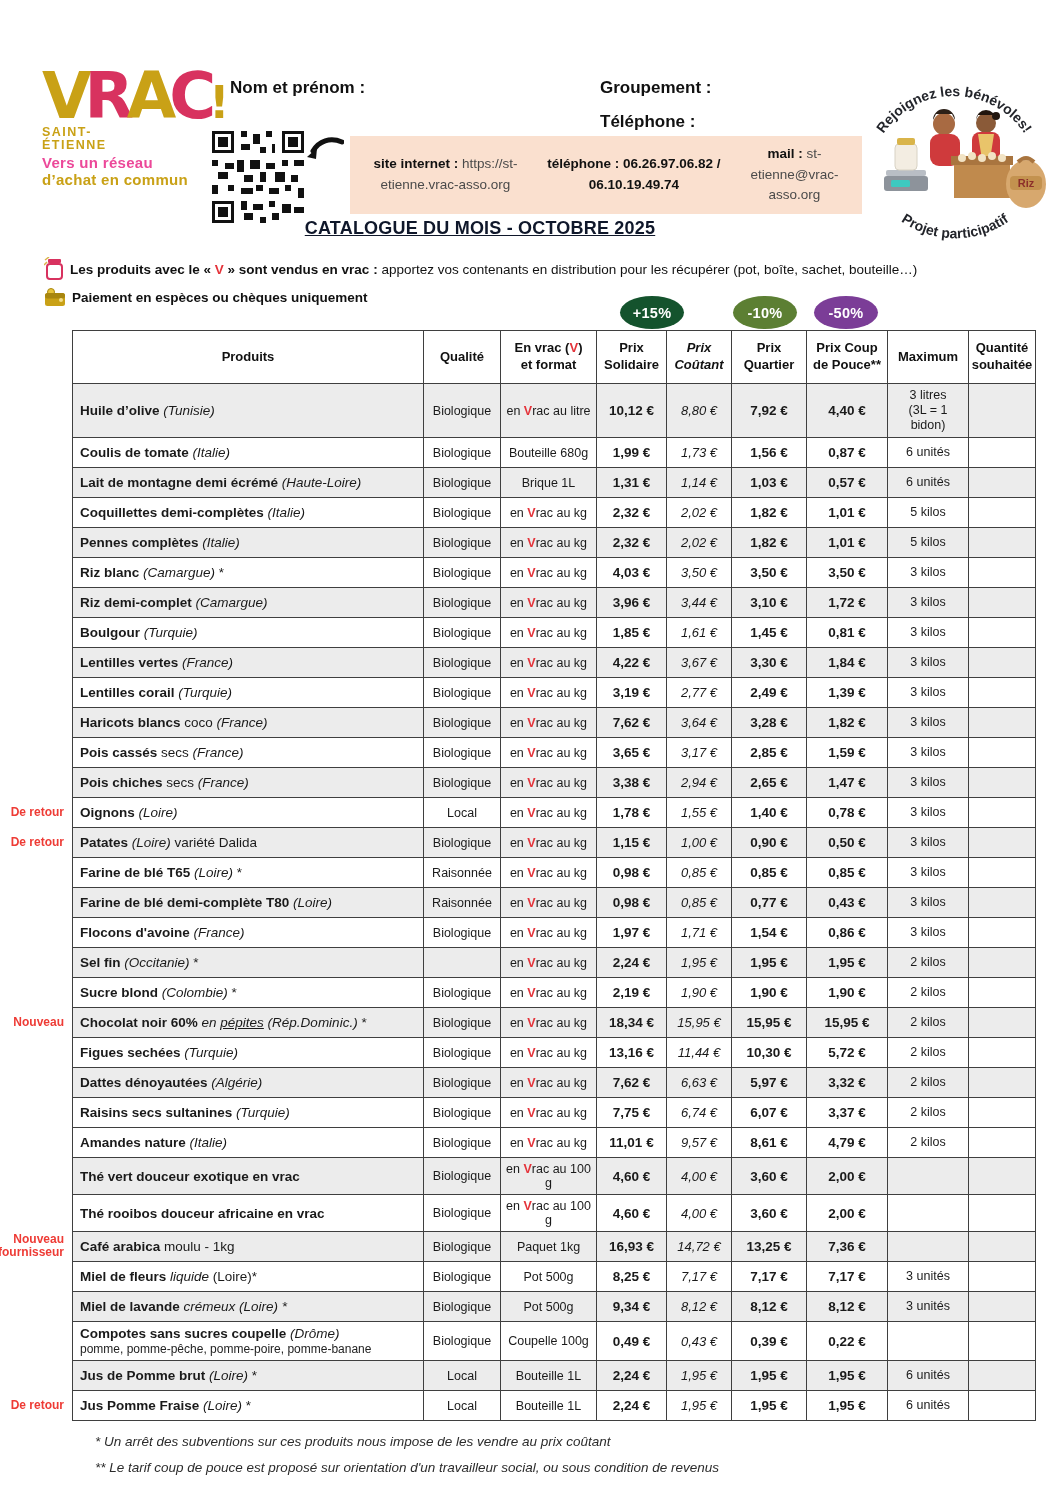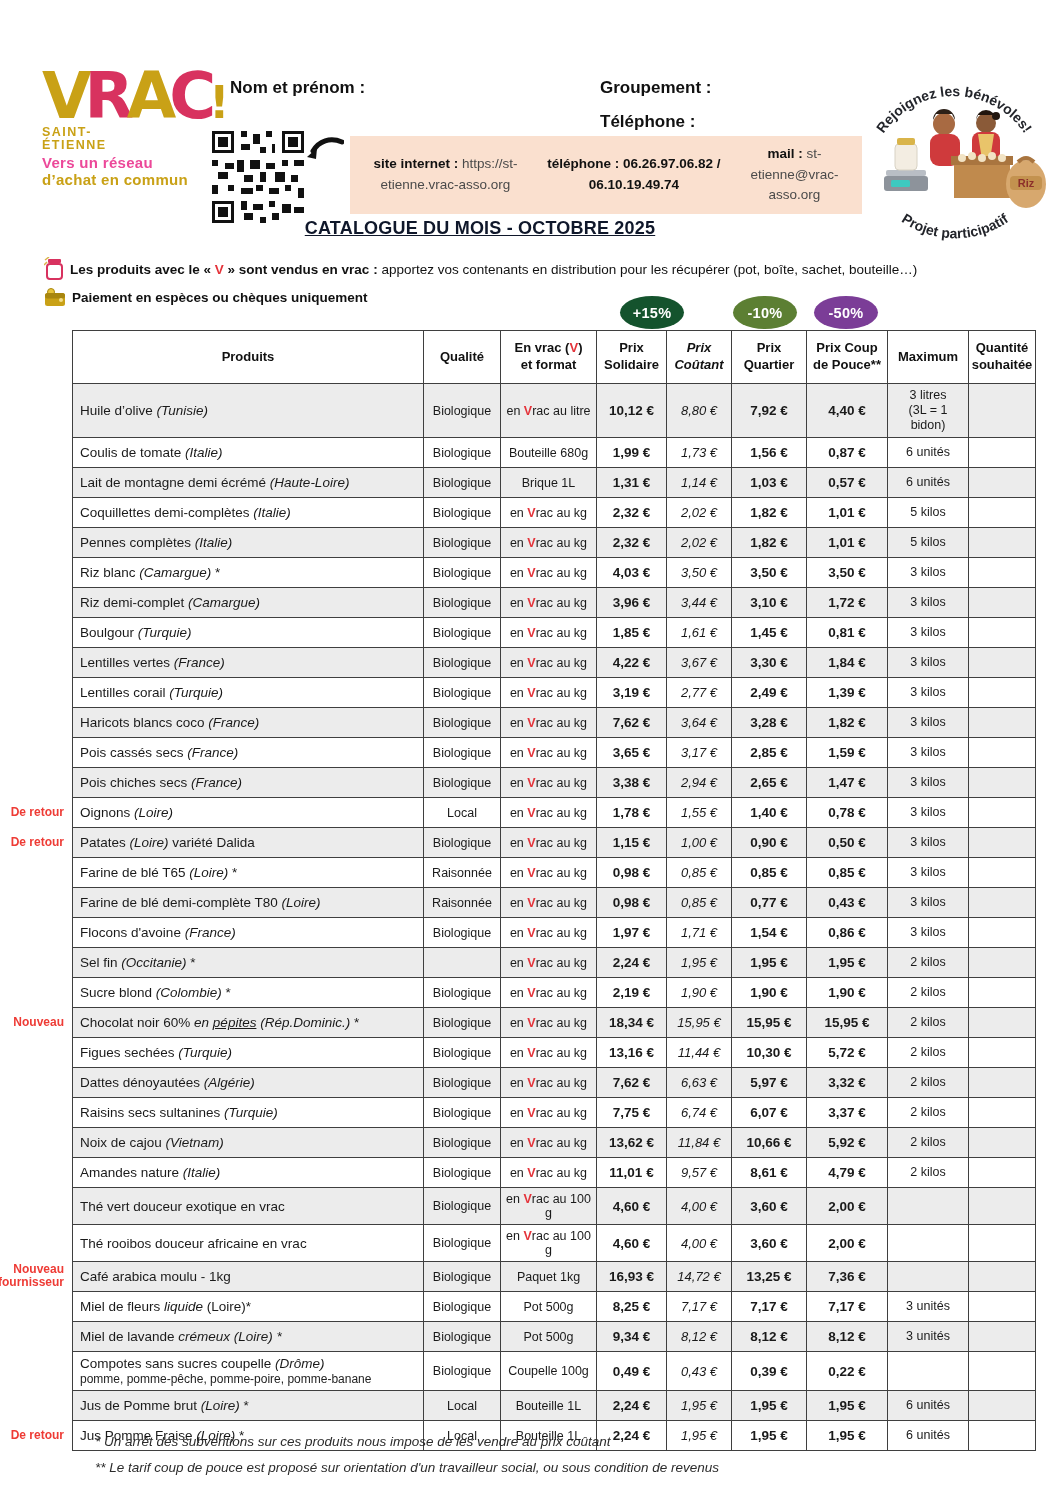--- a/index.html
+++ b/index.html
@@ -78,21 +78,21 @@
   th.h-sol{color:#c9a122}
   th.h-cout{color:#2f2f2f;font-style:italic}
   th.h-quart{color:#3d5d26}
   th.h-coup{color:#7d3d99}
   #catalog-table tbody td{
     padding:4px 5px;font-size:13px;text-align:center;vertical-align:middle;
     color:#1a1a1a;height:21px
   }
   .row-shaded td{background:#ececec}
   .cell-product{text-align:left !important;padding-left:7px !important;position:relative;font-size:13.5px !important}
-  .seg-b{font-weight:400}
+  .seg-b{font-weight:700}
   .seg-r{font-weight:400}
   .seg-i{font-style:italic;font-weight:400}
   .seg-iu{font-style:italic;font-weight:400;text-decoration:underline}
   .product-line2{font-weight:400;font-size:12px;margin-top:1px;color:#222}
   .cell-quality,.cell-format{font-size:12.5px !important;color:#222}
   .col-sol{color:#c9a122;font-weight:700;font-size:13.5px !important}
   .col-cout{color:#777;font-style:italic;font-size:13px !important}
   .col-quart{color:#3d5d26;font-weight:700;font-size:13.5px !important}
   .col-coup{color:#7d3d99;font-weight:700;font-size:13.5px !important}
   .cell-max{font-size:12.5px !important;line-height:1.2}
@@ -607,33 +607,20 @@
         </td>
         <td class="cell-quality">Biologique</td>
         <td class="cell-format">en <span class="red-v">V</span>rac au kg</td>
         <td class="col-sol">7,75 €</td>
         <td class="col-cout">6,74 €</td>
         <td class="col-quart">6,07 €</td>
         <td class="col-coup">3,37 €</td>
         <td class="cell-max">2 kilos</td>
         <td class="cell-quantity"></td>
       </tr>
-      <tr class="row-shaded">
-        <td class="cell-product">
-          <div><span class="seg-b">Noix de cajou </span><span class="seg-i">(Vietnam)</span></div>
-        </td>
-        <td class="cell-quality">Biologique</td>
-        <td class="cell-format">en <span class="red-v">V</span>rac au kg</td>
-        <td class="col-sol">13,62 €</td>
-        <td class="col-cout">11,84 €</td>
-        <td class="col-quart">10,66 €</td>
-        <td class="col-coup">5,92 €</td>
-        <td class="cell-max">2 kilos</td>
-        <td class="cell-quantity"></td>
-      </tr>
       <tr class="row-plain">
         <td class="cell-product">
           <div><span class="seg-b">Amandes nature </span><span class="seg-i">(Italie)</span></div>
         </td>
         <td class="cell-quality">Biologique</td>
         <td class="cell-format">en <span class="red-v">V</span>rac au kg</td>
         <td class="col-sol">11,01 €</td>
         <td class="col-cout">9,57 €</td>
         <td class="col-quart">8,61 €</td>
         <td class="col-coup">4,79 €</td>

